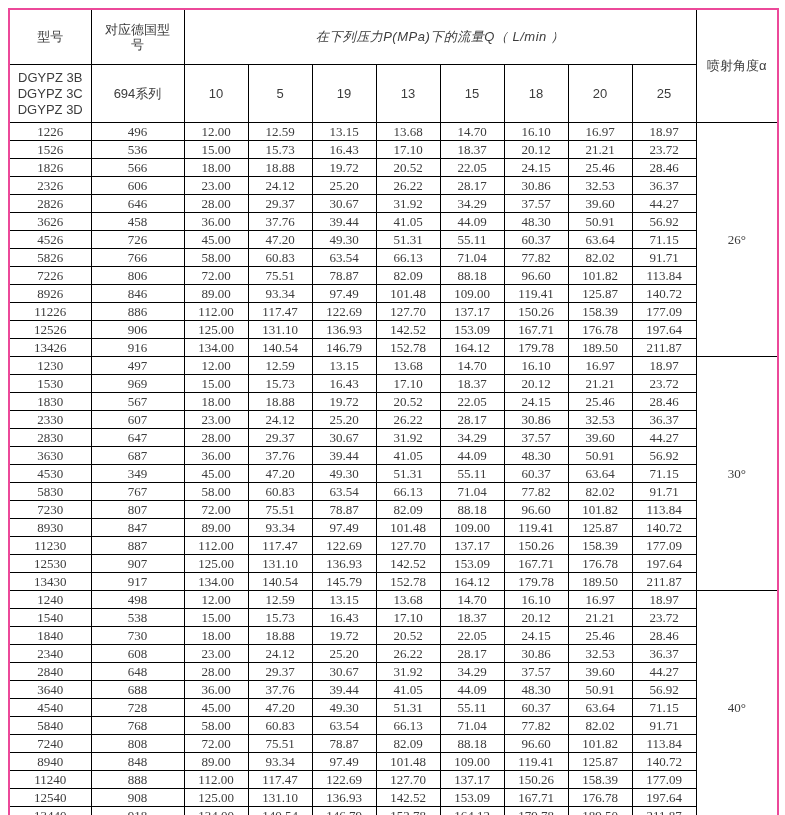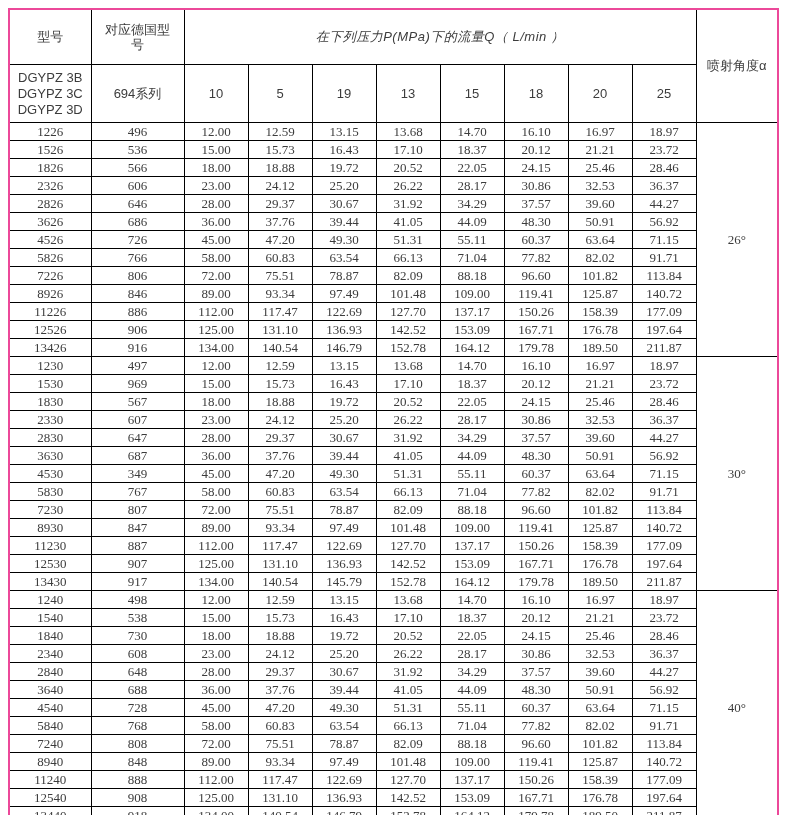--- a/index.html
+++ b/index.html
@@ -152,21 +152,21 @@
           <td>29.37</td>
           <td>30.67</td>
           <td>31.92</td>
           <td>34.29</td>
           <td>37.57</td>
           <td>39.60</td>
           <td>44.27</td>
         </tr>
         <tr>
           <td>3626</td>
-          <td>686</td>
+          <td>458</td>
           <td>36.00</td>
           <td>37.76</td>
           <td>39.44</td>
           <td>41.05</td>
           <td>44.09</td>
           <td>48.30</td>
           <td>50.91</td>
           <td>56.92</td>
         </tr>
         <tr>

